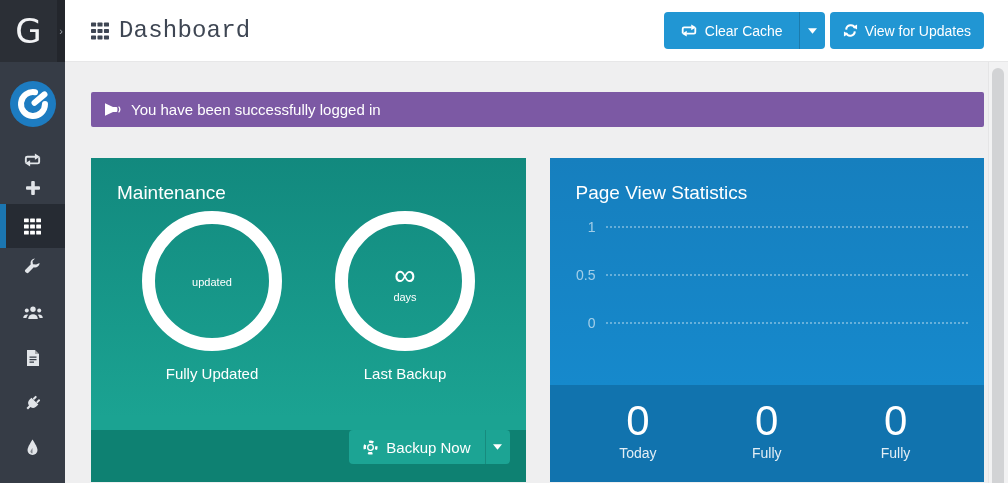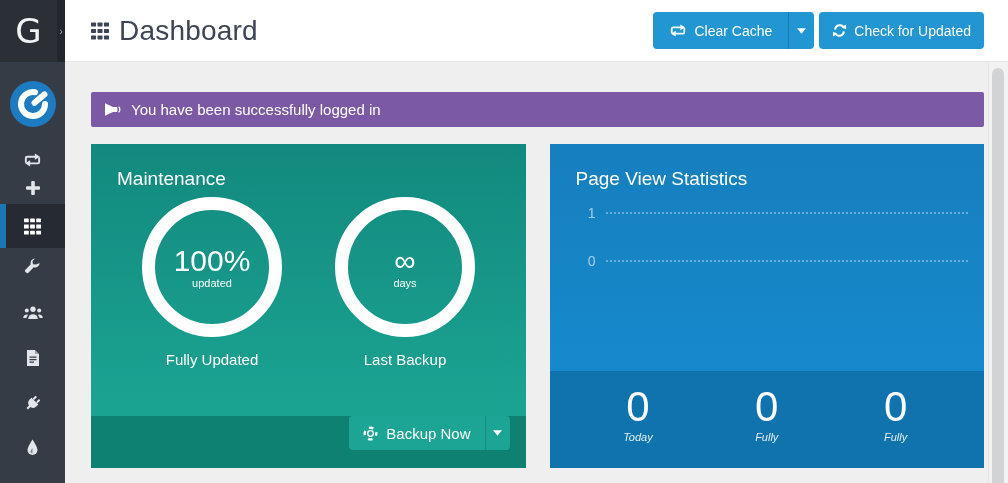--- a/index.html
+++ b/index.html
@@ -20,36 +20,36 @@
   .nav-item { position:absolute; left:0; width:65px; height:28px;
     display:flex; align-items:center; justify-content:center; color:#e2e5e9; cursor:pointer; }
   .nav-item svg { display:block; }
   .nav-active { position:absolute; left:0; top:204px; width:65px; height:44px;
     background:#262b33; display:flex; align-items:center; justify-content:center; color:#ffffff; cursor:pointer; }
   .nav-active::before { content:""; position:absolute; left:0; top:0; bottom:0; width:6px; background:#1b76b1; }
   
   .header { position:absolute; left:65px; right:0; top:0; height:62px; background:#ffffff;
     border-bottom:1px solid #e7e7e8; display:flex; align-items:center; }
   .page-head { display:flex; align-items:center; margin-left:26px; color:#3e4653; }
-  .page-head .title { font-size:28px; margin-left:10px; letter-spacing:.2px; }
+  .page-head .title { font-size:24px; margin-left:10px; letter-spacing:.2px;font-family:Liberation Mono, monospace; }
   .header-actions { margin-left:auto; margin-right:24px; display:flex; align-items:stretch; height:37px; }
   .btn { background:#2196d3; color:#fff; font-size:14px; border:none; display:flex;
     align-items:center; cursor:pointer; font-family:inherit; }
   .btn svg { margin-right:7px; }
   .btn-main { padding:0 16px; border-radius:4px 0 0 4px; }
   .btn-caret { width:26px; justify-content:center; border-radius:0 4px 4px 0;
     border-left:1px solid rgba(0,0,0,0.18); }
   .btn-caret svg { margin:0; }
   .btn-solid { padding:0 13px; border-radius:4px; margin-left:5px; }
   
   .main { position:absolute; left:65px; top:62px; right:0; bottom:0; padding:30px 24px 0 26px; }
   .alert { height:35px; background:#7c59a4; border-radius:2px; color:#fff; font-size:15px;
     display:flex; align-items:center; padding-left:13px; }
   .alert svg { margin-right:10px; }
-  .cards { margin-top:17px; display:flex; gap:24px; }
+  .cards { margin-top:31px; display:flex; gap:24px; }
   .card { flex:1; height:324px; position:relative; overflow:hidden; color:#fff; }
   .card-title { position:absolute; left:26px; top:24px; font-size:19px; font-weight:400; }
   
   .card-maint { background:linear-gradient(180deg,#12897e 0%,#1ba392 80%); }
   .maint-footer { position:absolute; left:0; right:0; bottom:0; height:52px; background:#0e8172; }
   .circle { position:absolute; top:53px; width:140px; height:140px; border:13px solid #ffffff;
     border-radius:50%; display:flex; flex-direction:column; align-items:center; justify-content:center; }
   .circle-1 { left:51px; } .circle-2 { left:244px; }
   .circle .big { font-size:30px; font-weight:300; line-height:1.05; }
   .circle .sub { font-size:11px; font-weight:300; margin-top:1px; }
@@ -65,21 +65,21 @@
   
   .card-stats { background:linear-gradient(180deg,#167fbe 0%,#1689cc 70%); }
   .chart-area { position:absolute; left:0; right:0; top:59px; }
   .grid-row { display:flex; align-items:center; height:20px; margin-bottom:28px; }
   .grid-row .tick { width:46px; text-align:right; font-size:14px; color:rgba(255,255,255,0.6); }
   .grid-row .dots { flex:1; border-top:2px dotted rgba(255,255,255,0.35); margin:0 16px 0 10px; height:0; }
   .stats-footer { position:absolute; left:0; right:0; bottom:0; height:97px; background:#1173ae;
     display:flex; padding:13px 24px 0; }
   .stat-col { flex:1; text-align:center; }
   .stat-col .num { font-size:42px; font-weight:200; line-height:1.1; color:#ffffff; }
-  .stat-col .cap { font-size:11px; color:rgba(255,255,255,0.88); margin-top:1px;font-style:italic; }
+  .stat-col .cap { font-size:14px; color:rgba(255,255,255,0.88); margin-top:1px; }
   
   .scroll-track { position:absolute; right:0; top:62px; bottom:0; width:20px;
     background:#f2f2f3; border-left:1px solid #e5e5e6; }
   .scroll-thumb { position:absolute; left:3px; right:4px; top:6px; bottom:-8px;
     border-radius:7px; background:#d2d3d5; cursor:pointer; }
 </style>
 </head>
 <body>
 
 <div class="sidebar">
@@ -220,42 +220,41 @@
         <path d="M0 0 h10 L5 6 z" fill="#fff"></path>
       </svg>
     </button>
     <button class="btn btn-solid">
       <svg width="15" height="15" viewBox="0 0 16 16">
         <path fill="none" stroke="#fff" stroke-width="2.2" d="M3.4 7 A 4.9 4.9 0 0 1 12.8 5.4"></path>
         <path fill="#fff" d="M15 1.6 v5.4 l-4.6 -2.7 z"></path>
         <path fill="none" stroke="#fff" stroke-width="2.2" d="M12.6 9 A 4.9 4.9 0 0 1 3.2 10.6"></path>
         <path fill="#fff" d="M1 14.4 v-5.4 l4.6 2.7 z"></path>
       </svg>
-      <span>Check for Updated</span>
+      <span>View for Updates</span>
     </button>
   </div>
 </div>
 
 <div class="main">
 
   <div class="alert">
     <svg width="17" height="15" viewBox="0 0 17 15">
       <path fill="#fff" d="M1 1.2 l8 3.8 h3.2 a1.2 1.2 0 0 1 1.2 1.2 v2.6 a1.2 1.2 0 0 1 -1.2 1.2 H9 l-8 3.8 z"></path>
       <path fill="none" stroke="#fff" stroke-width="1.3" d="M14.6 4.6 a4 4 0 0 1 0 5.8"></path>
     </svg>
     <span>You have been successfully logged in</span>
   </div>
 
   <div class="cards">
 
     <div class="card card-maint">
       <div class="card-title">Maintenance</div>
 
       <div class="circle circle-1">
-        <div class="big">100%</div>
         <div class="sub">updated</div>
       </div>
       <div class="circle circle-2">
         <div class="big">∞</div>
         <div class="sub">days</div>
       </div>
       <div class="circle-label lbl-2">Last Backup</div>
       <div class="circle-label lbl-1">Fully Updated</div>
 
       <div class="maint-footer">
@@ -280,20 +279,24 @@
 
     <div class="card card-stats">
       <div class="card-title">Page View Statistics</div>
 
       <div class="chart-area">
         <div class="grid-row">
           <span class="tick">1</span>
           <span class="dots"></span>
         </div>
         <div class="grid-row">
+          <span class="tick">0.5</span>
+          <span class="dots"></span>
+        </div>
+        <div class="grid-row">
           <span class="tick">0</span>
           <span class="dots"></span>
         </div>
       </div>
 
       <div class="stats-footer">
         <div class="stat-col">
           <div class="num">0</div>
           <div class="cap">Today</div>
         </div>

